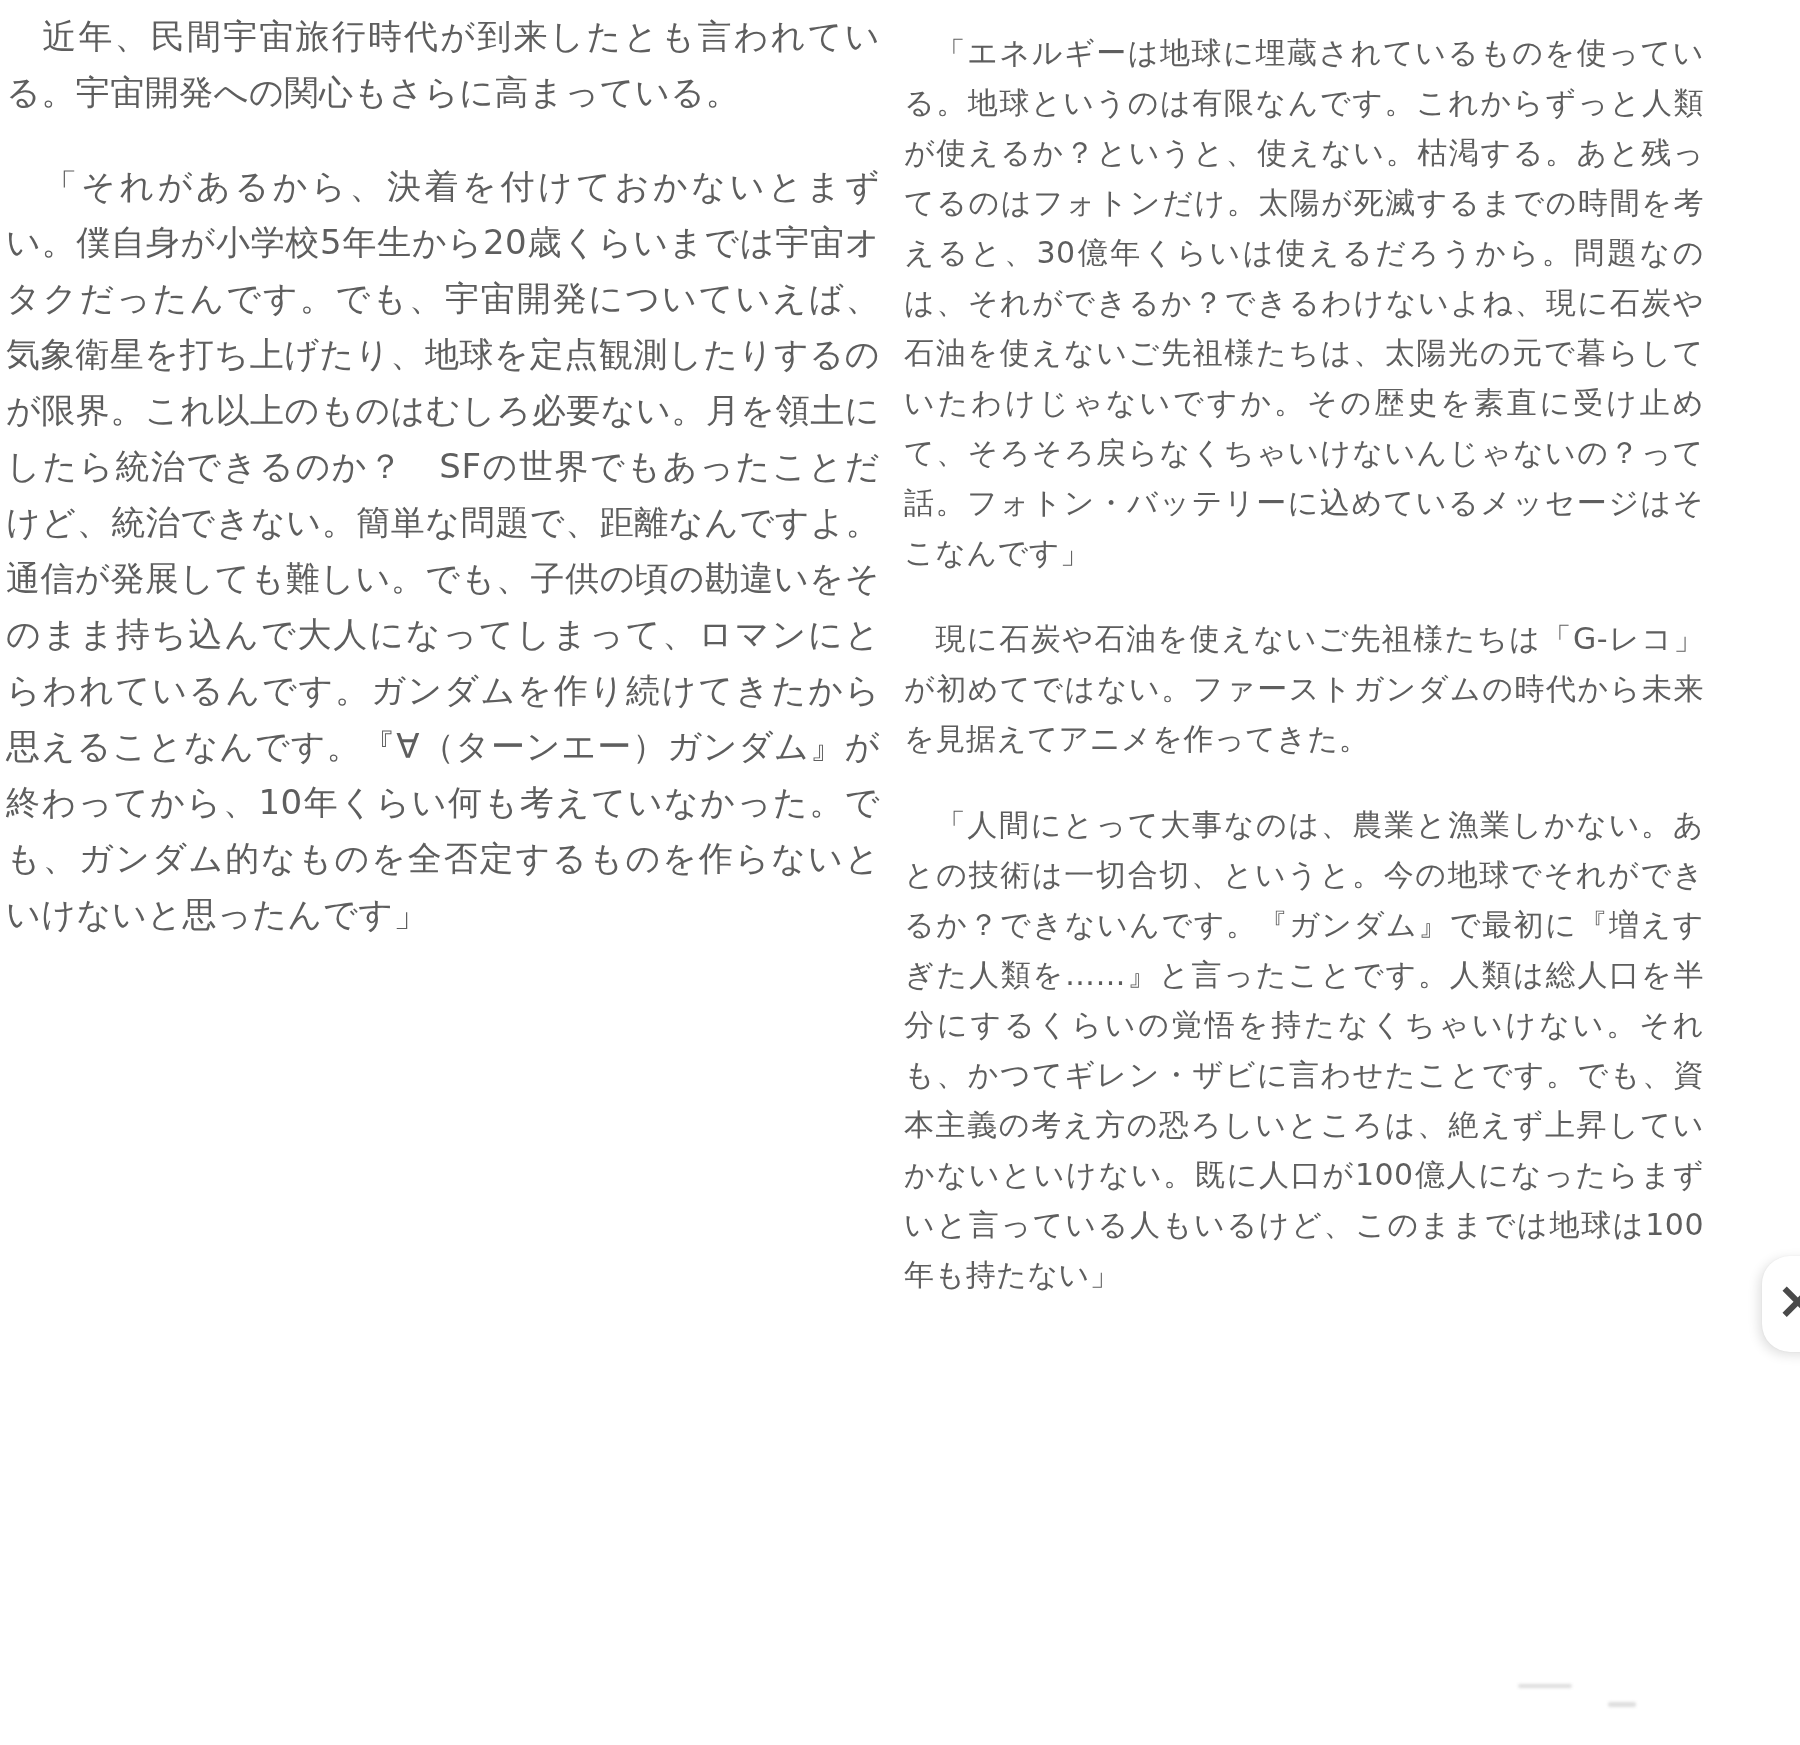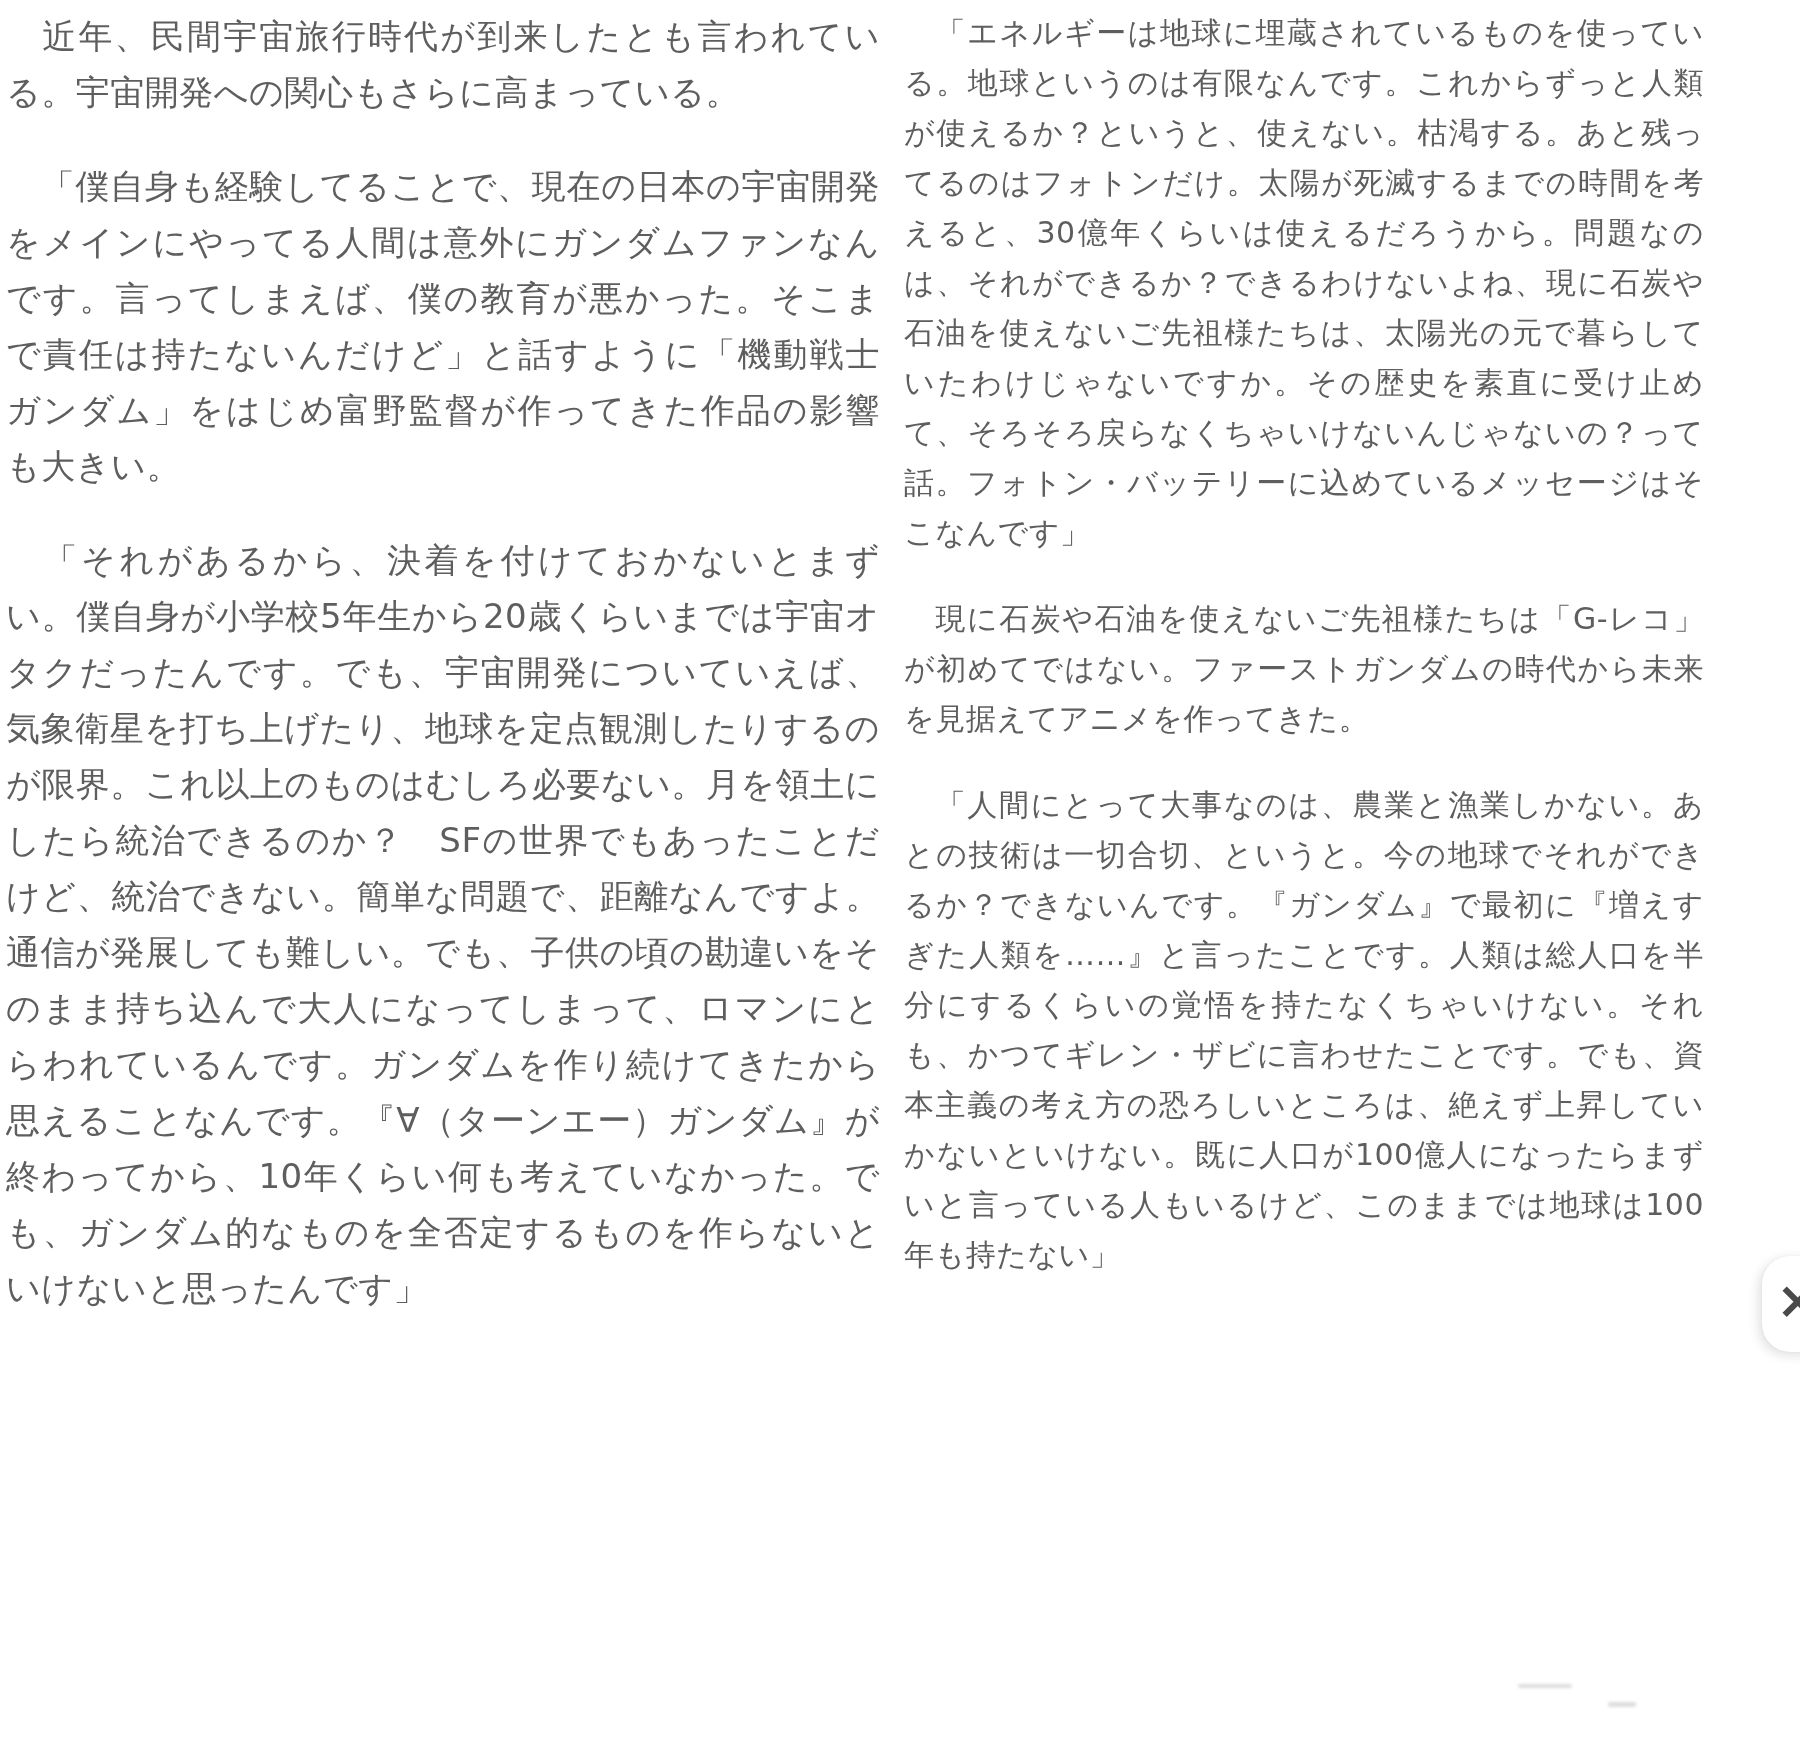--- a/index.html
+++ b/index.html
@@ -27,20 +27,21 @@
     width: 874px;
     font-size: 34px;
     line-height: 56px;
   }
   .column-left p { margin: 0 0 38px 0; }
   .column-right {
     left: 904px;
     width: 800px;
     font-size: 30px;
     line-height: 50px;
+    margin-top: 20px;
   }
   .column-right p { margin: 0 0 36px 0; }
 
   .close-card {
     position: absolute;
     left: 1762px;
     top: 1256px;
     width: 120px;
     height: 96px;
     background: #ffffff;
@@ -64,21 +65,20 @@
     border-radius: 2px;
   }
   .smudge-1 { left: 1518px; top: 1684px; width: 54px; height: 4px; }
   .smudge-2 { left: 1608px; top: 1702px; width: 28px; height: 5px; }
 </style>
 </head>
 <body>
 
 <div class="column column-left">
   <p>　近年、民間宇宙旅行時代が到来したとも言われている。宇宙開発への関心もさらに高まっている。</p>
-  <p>　「僕自身も経験してることで、現在の日本の宇宙開発をメインにやってる人間は意外にガンダムファンなんです。言ってしまえば、僕の教育が悪かった。そこまで責任は持たないんだけど」と話すように「機動戦士ガンダム」をはじめ富野監督が作ってきた作品の影響も大きい。</p>
   <p>　「それがあるから、決着を付けておかないとまずい。僕自身が小学校5年生から20歳くらいまでは宇宙オタクだったんです。でも、宇宙開発についていえば、気象衛星を打ち上げたり、地球を定点観測したりするのが限界。これ以上のものはむしろ必要ない。月を領土にしたら統治できるのか？　SFの世界でもあったことだけど、統治できない。簡単な問題で、距離なんですよ。通信が発展しても難しい。でも、子供の頃の勘違いをそのまま持ち込んで大人になってしまって、ロマンにとらわれているんです。ガンダムを作り続けてきたから思えることなんです。『∀（ターンエー）ガンダム』が終わってから、10年くらい何も考えていなかった。でも、ガンダム的なものを全否定するものを作らないといけないと思ったんです」</p>
 </div>
 
 <div class="column column-right">
   <p>　「エネルギーは地球に埋蔵されているものを使っている。地球というのは有限なんです。これからずっと人類が使えるか？というと、使えない。枯渇する。あと残ってるのはフォトンだけ。太陽が死滅するまでの時間を考えると、30億年くらいは使えるだろうから。問題なのは、それができるか？できるわけないよね、現に石炭や石油を使えないご先祖様たちは、太陽光の元で暮らしていたわけじゃないですか。その歴史を素直に受け止めて、そろそろ戻らなくちゃいけないんじゃないの？って話。フォトン・バッテリーに込めているメッセージはそこなんです」</p>
   <p>　現に石炭や石油を使えないご先祖様たちは「G-レコ」が初めてではない。ファーストガンダムの時代から未来を見据えてアニメを作ってきた。</p>
   <p>　「人間にとって大事なのは、農業と漁業しかない。あとの技術は一切合切、というと。今の地球でそれができるか？できないんです。『ガンダム』で最初に『増えすぎた人類を……』と言ったことです。人類は総人口を半分にするくらいの覚悟を持たなくちゃいけない。それも、かつてギレン・ザビに言わせたことです。でも、資本主義の考え方の恐ろしいところは、絶えず上昇していかないといけない。既に人口が100億人になったらまずいと言っている人もいるけど、このままでは地球は100年も持たない」</p>
 </div>
 
 <div class="close-card">

